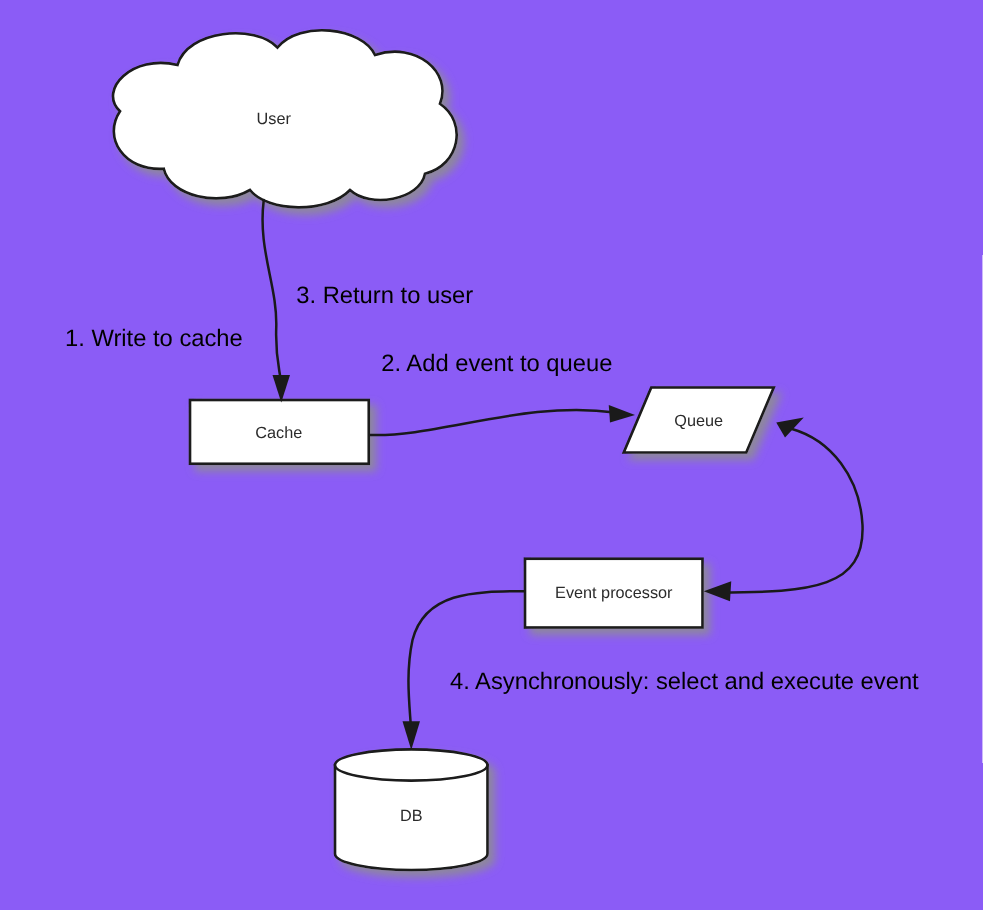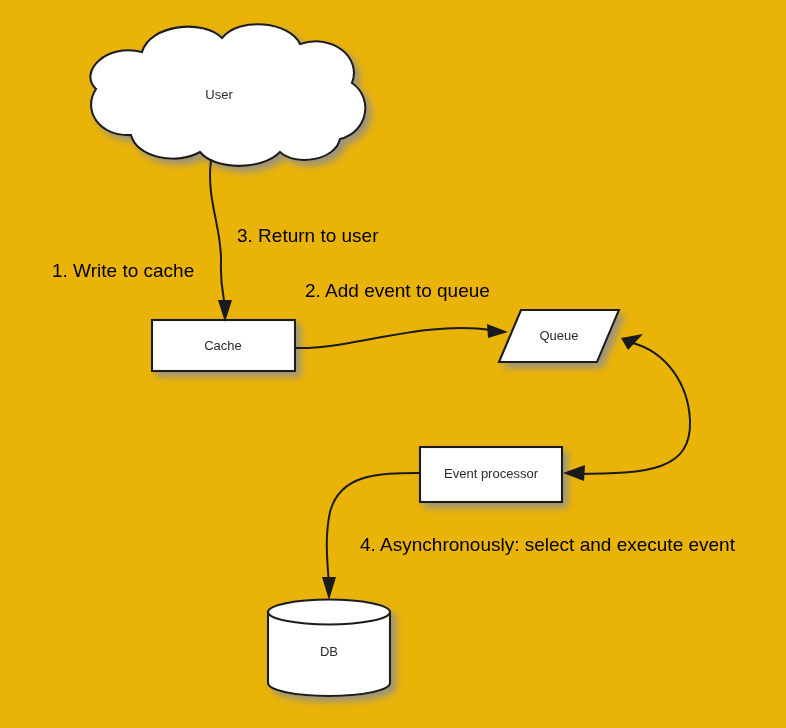--- a/index.html
+++ b/index.html
@@ -5,21 +5,21 @@
 <style>
   html, body {
     margin: 0;
     padding: 0;
     background: #ffffff;
   }
   #canvas {
     position: relative;
     width: 786px;
     height: 728px;
-    background: #eab308;
+    background: #8b5cf6;
     overflow: hidden;
     font-family: "Liberation Sans", sans-serif;
     text-align: center;
   }
   #diagram-svg {
     position: absolute;
     left: 0;
     top: 0;
     width: 786px;
     height: 728px;

